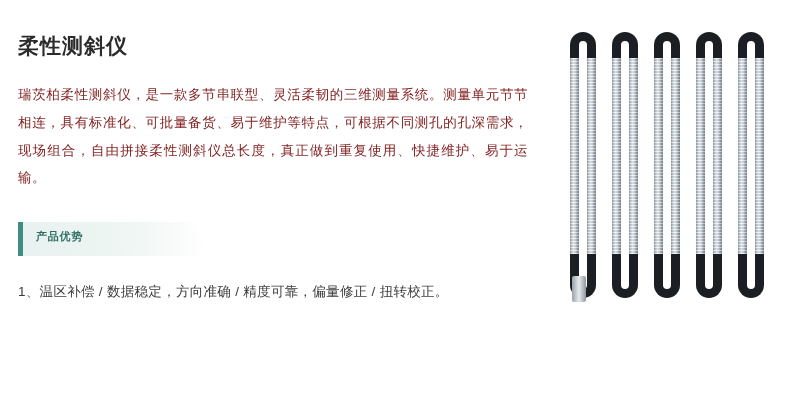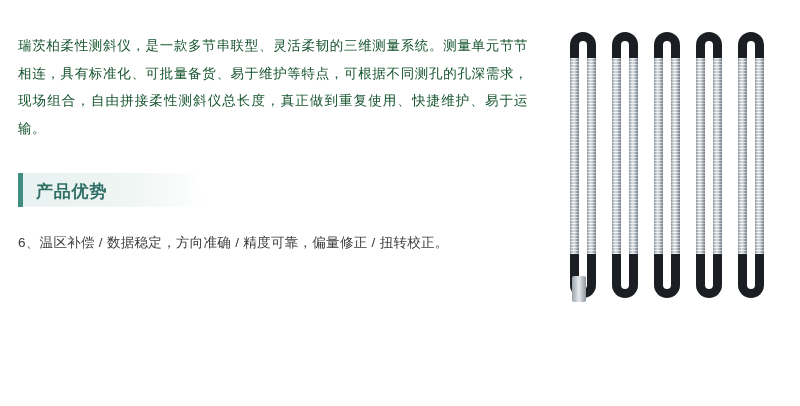--- a/index.html
+++ b/index.html
@@ -30,21 +30,21 @@
     font-size: 21px;
     font-weight: bold;
     color: #2b2b2b;
     letter-spacing: 1px;
     margin: 0 0 22px 0;
     line-height: 1.3;
   }
   .intro {
     font-size: 13.5px;
     line-height: 2.05;
-    color: #14532d;
+    color: #7f1d1d;
     letter-spacing: 0.4px;
     margin: 0;
     text-align: justify;
     width: 510px;
   }
   .section-head {
     position: relative;
     margin-top: 30px;
     width: 190px;
     height: 34px;
@@ -63,21 +63,21 @@
     left: 0;
     top: 0;
     width: 5px;
     height: 34px;
     background: #3e8f82;
   }
   .section-title {
     position: absolute;
     left: 18px;
     top: 7px;
-    font-size: 17px;
+    font-size: 11px;
     font-weight: bold;
     color: #2f6f66;
     letter-spacing: 0.8px;
   }
   .bullets {
     margin-top: 22px;
   }
   .bullet {
     font-size: 13.5px;
     line-height: 2.05;
@@ -151,31 +151,32 @@
     background: linear-gradient(to right, #9aa2aa, #e6ebee, #8e969e);
     border-radius: 2px;
   }
 </style>
 </head>
 <body>
 
 <div class="page">
 
   <div class="content">
+    <h1 class="title">柔性测斜仪</h1>
 
     <p class="intro">瑞茨柏柔性测斜仪，是一款多节串联型、灵活柔韧的三维测量系统。测量单元节节相连，具有标准化、可批量备货、易于维护等特点，可根据不同测孔的孔深需求，现场组合，自由拼接柔性测斜仪总长度，真正做到重复使用、快捷维护、易于运输。</p>
 
     <div class="section-head">
       <div class="section-head-bg"></div>
       <div class="section-bar"></div>
       <div class="section-title">产品优势</div>
     </div>
 
     <div class="bullets">
-      <div class="bullet">6、温区补偿 / 数据稳定，方向准确 / 精度可靠，偏量修正 / 扭转校正。</div>
+      <div class="bullet">1、温区补偿 / 数据稳定，方向准确 / 精度可靠，偏量修正 / 扭转校正。</div>
     </div>
   </div>
 
   <div class="product">
 
     <div class="tube" style="left:10px;">
       <div class="bend-top"></div>
       <div class="leg left"></div>
       <div class="leg right"></div>
       <div class="bend"></div>

